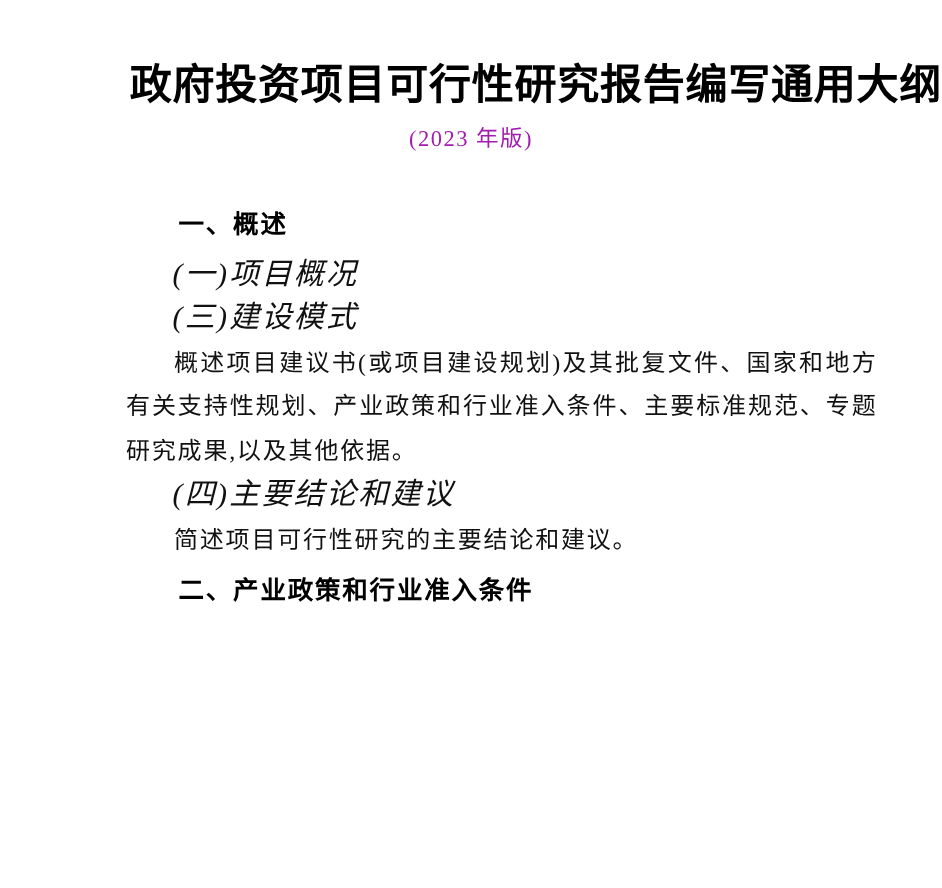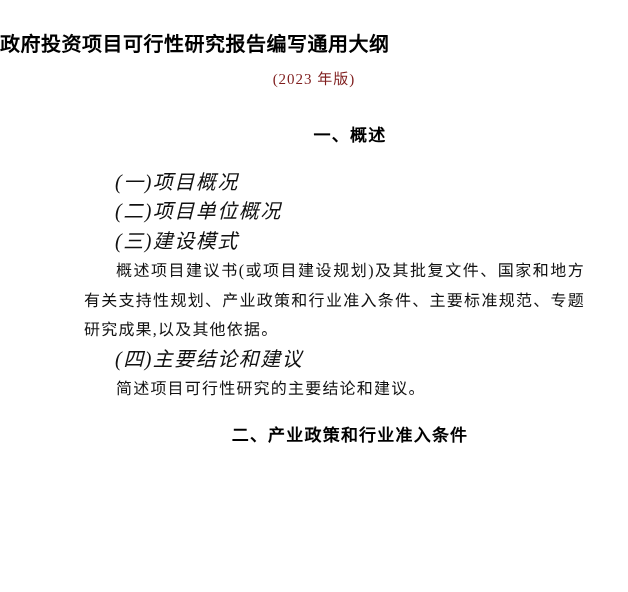--- a/index.html
+++ b/index.html
@@ -14,51 +14,50 @@
   }
   .page {
     position: relative;
     width: 628px;
     height: 592px;
     background: #ffffff;
     color: #111111;
   }
   .title {
     margin: 0;
-    padding-top: 28px;
-    text-align: left;
+    padding-top: 42px;
+    text-align: right;
     font-family: "Liberation Serif", serif;
     font-weight: 700;
-    font-size: 20px;
+    font-size: 28px;
     line-height: 32px;
     letter-spacing: 0.5px;
     color: #000000;
   }
   .subtitle {
     margin-top: 9px;
     text-align: center;
     font-family: "Liberation Serif", serif;
     font-size: 15px;
     line-height: 20px;
     letter-spacing: 1px;
-    color: #7f1d1d;
+    color: #a21caf;
   }
   .doc-body {
     margin: 32px 43px 0 84px;
   }
   .sec {
-    margin: 17px;
+    margin: 4px;
     font-family: "Liberation Sans", sans-serif;
     font-weight: 700;
     font-size: 17px;
     line-height: 29.5px;
     letter-spacing: 1.2px;
     text-indent: 31px;
     color: #000000;
-    text-align: center;
   }
   .sub {
     margin: 0;
     font-family: "Liberation Serif", serif;
     font-style: italic;
     font-weight: 400;
     font-size: 20px;
     line-height: 29.5px;
     letter-spacing: 1.5px;
     text-indent: 31px;
@@ -84,21 +83,20 @@
   <h1 class="title">政府投资项目可行性研究报告编写通用大纲</h1>
 
   <div class="subtitle">(2023 年版)</div>
 
   <div class="doc-body">
 
     <h2 class="sec">一、概述</h2>
 
     <h3 class="sub">(一)项目概况</h3>
 
-    <h3 class="sub">(二)项目单位概况</h3>
 
     <h3 class="sub">(三)建设模式</h3>
     <p class="para">概述项目建议书(或项目建设规划)及其批复文件、国家和地方有关支持性规划、产业政策和行业准入条件、主要标准规范、专题研究成果,以及其他依据。</p>
 
     <h3 class="sub">(四)主要结论和建议</h3>
     <p class="para">简述项目可行性研究的主要结论和建议。</p>
 
     <h2 class="sec">二、产业政策和行业准入条件</h2>
 
   </div>

